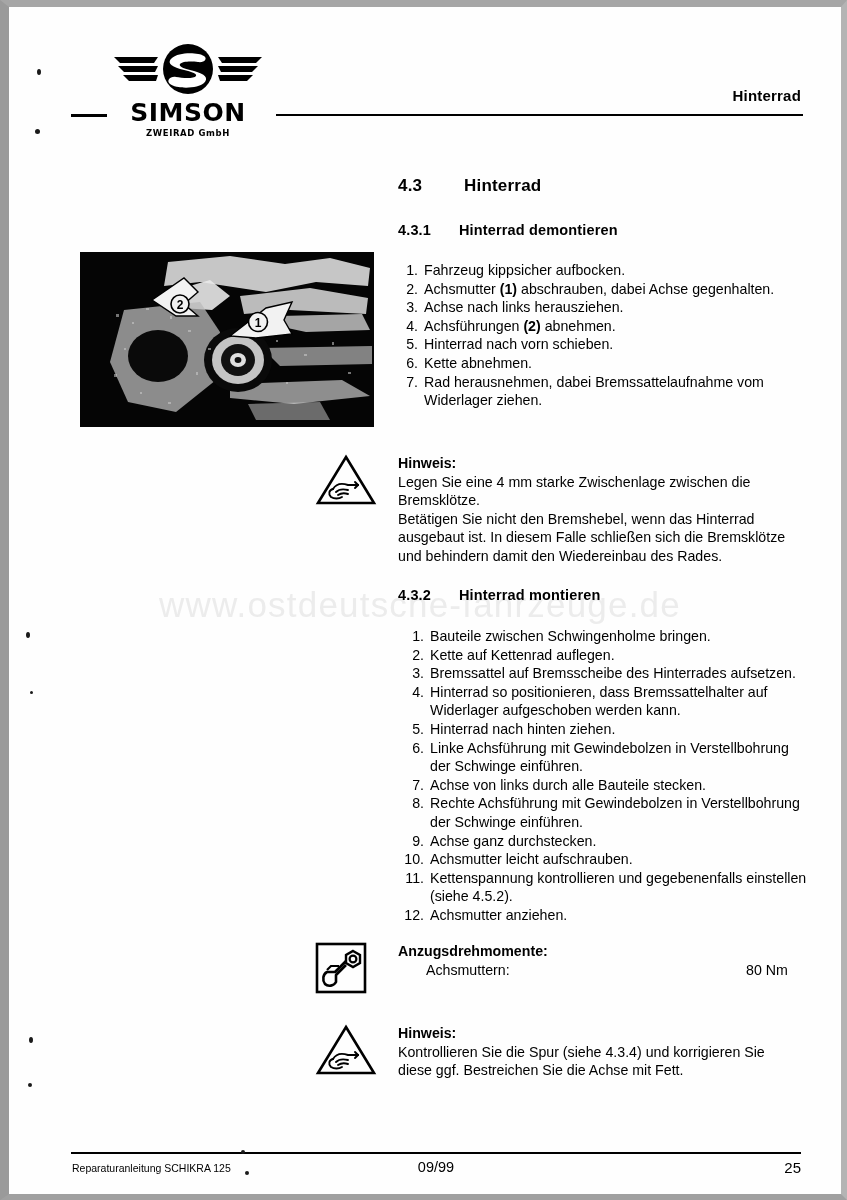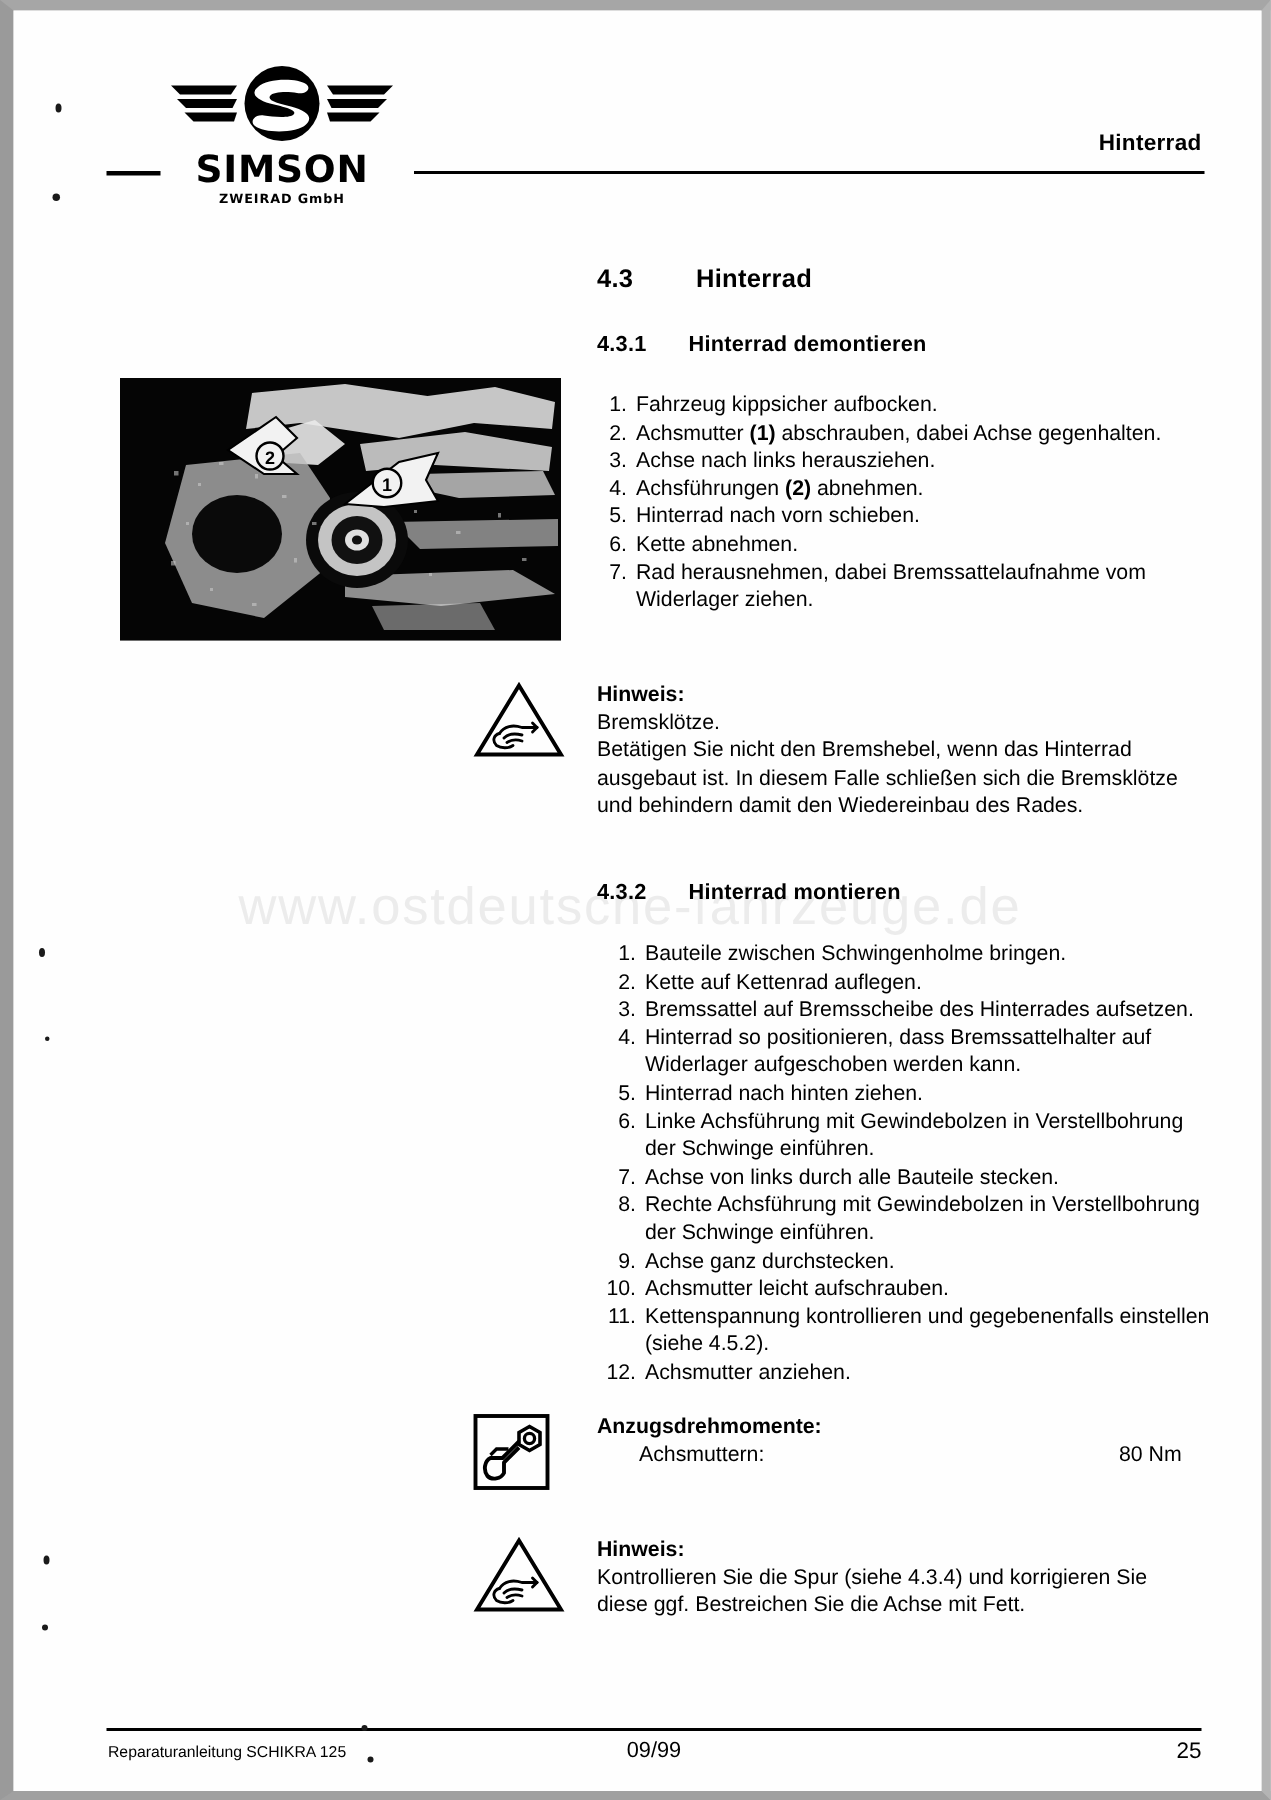--- a/index.html
+++ b/index.html
@@ -388,20 +388,21 @@
             <path d="M43 31 L40 34"></path>
             <path d="M21 38 C24 35, 29 35, 33 36"></path>
             <path d="M23 41 C26 39, 30 39, 33 40"></path>
             <path d="M18 35 C14 36, 13 40, 16 43 C19 45, 24 45, 27 43"></path>
           </g>
         </svg>
       </div>
       <div class="body">
         <div class="t-head">Hinweis:</div>
         <div>
+            <div>Legen Sie eine 4 mm starke Zwischenlage zwischen die</div>
             <div>Bremsklötze.</div>
             <div>Betätigen Sie nicht den Bremshebel, wenn das Hinterrad</div>
             <div>ausgebaut ist. In diesem Falle schließen sich die Bremsklötze</div>
             <div>und behindern damit den Wiedereinbau des Rades.</div>
           </div>
       </div>
     </div>
 
     <div class="steps" id="list2">
         <div class="row">

